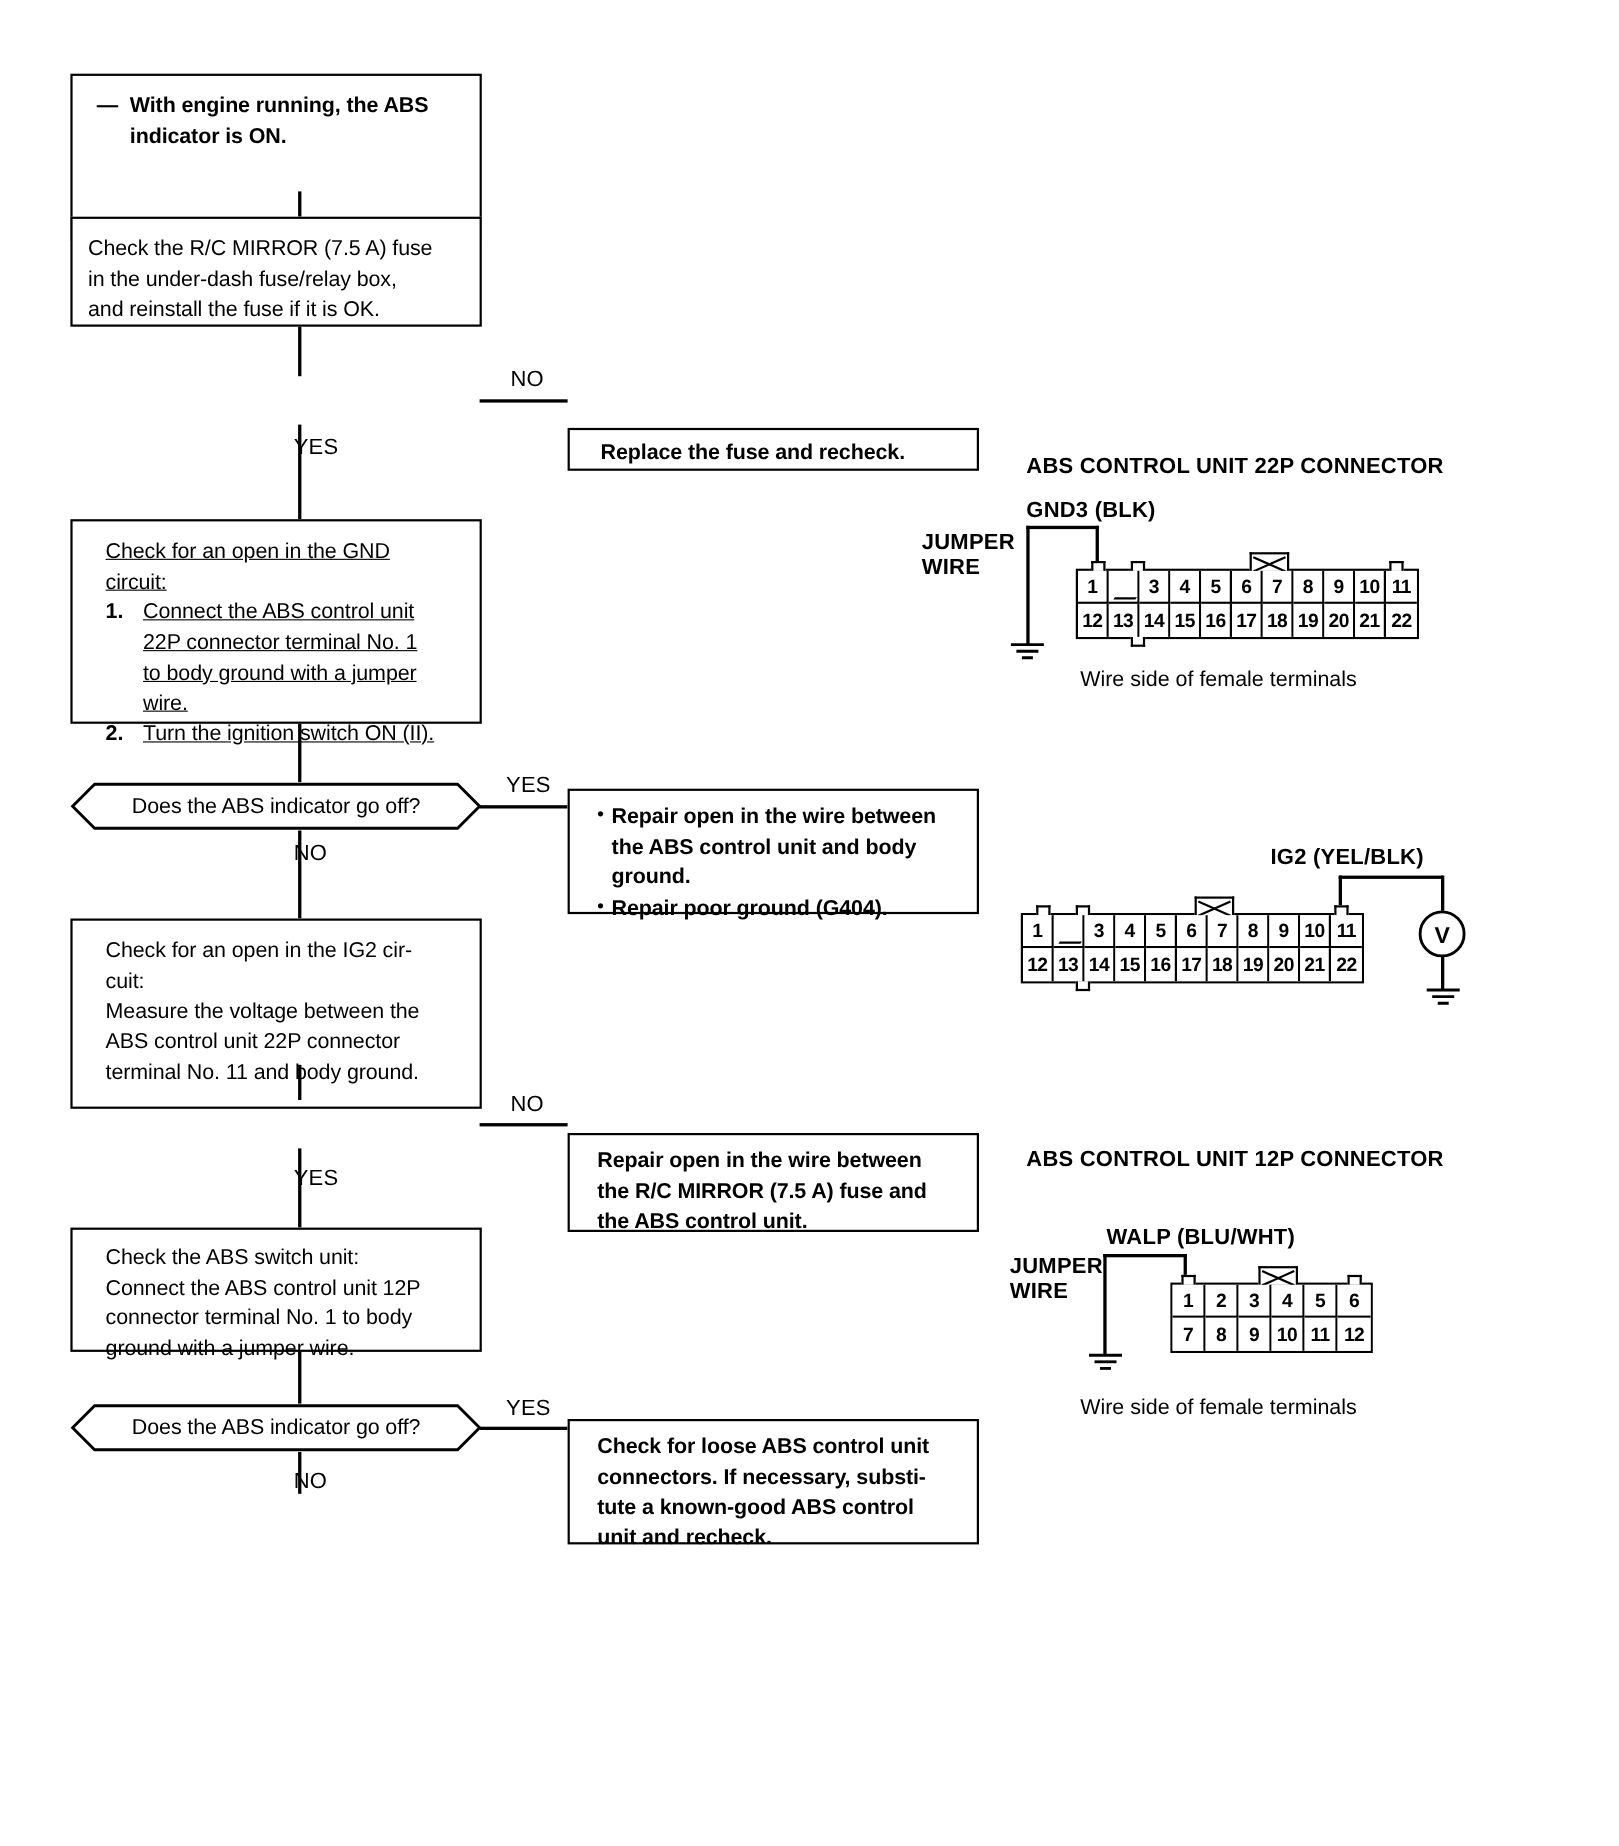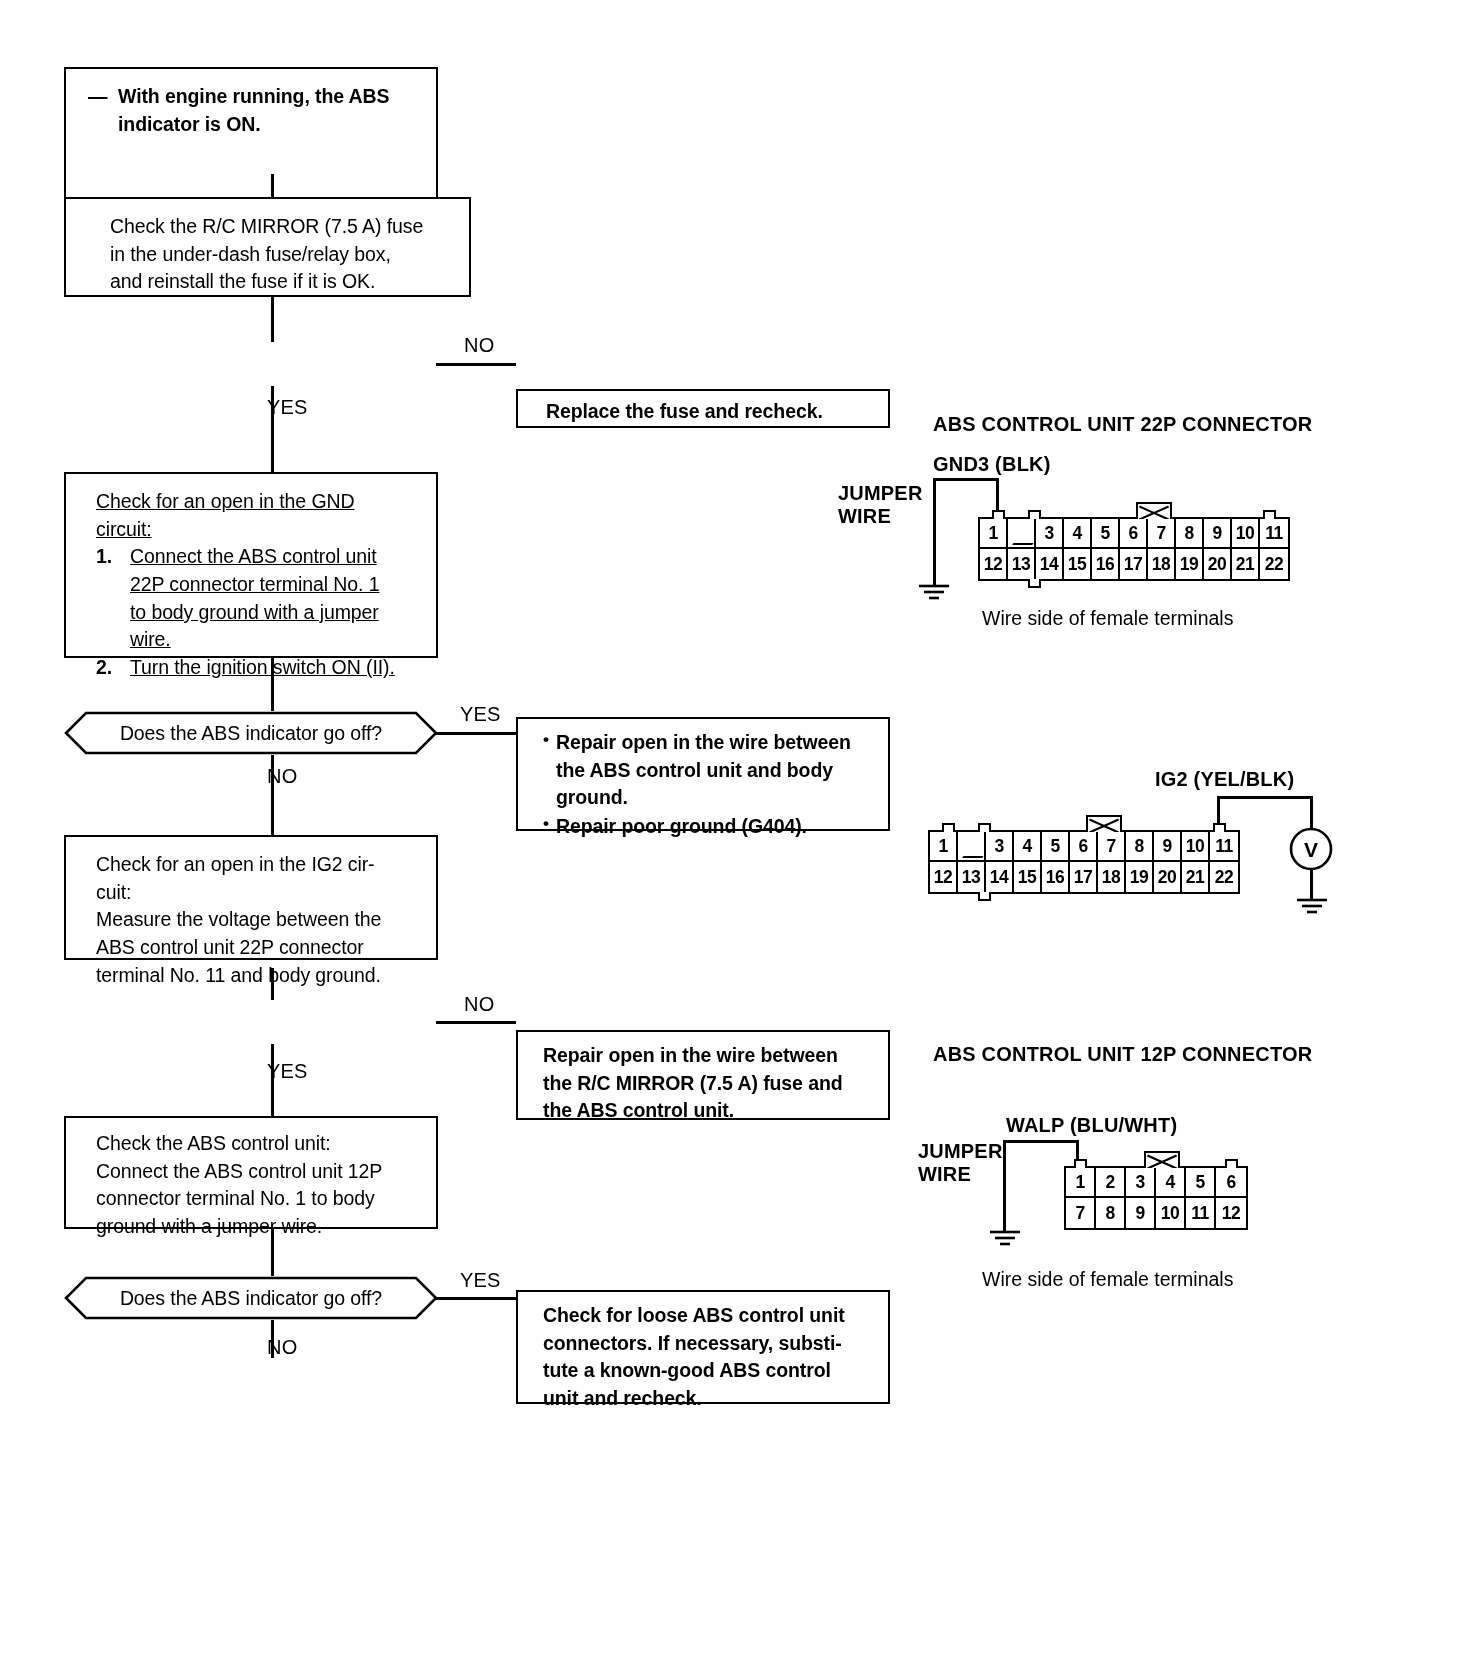--- a/index.html
+++ b/index.html
@@ -208,21 +208,21 @@
 
   <div class="box bold" style="left:64px; top:22px; width:374px; height:152px; padding-top:14px; padding-left:22px;">
     <div class="dash-item">
       <span>With engine running, the ABS</span><br>
       <span>indicator is ON.</span>
     </div>
   </div>
 
   <div class="line vline" style="left:271px; top:174px; height:23px;"></div>
 
-  <div class="box" style="left:64px; top:197px; width:407px; height:100px; padding-top:14px; padding-left:44px;">
+  <div class="box" style="left:64px; top:197px; width:374px; height:100px; padding-top:14px; padding-left:14px;">
     <div>Check the R/C MIRROR (7.5 A) fuse</div>
     <div>in the under-dash fuse/relay box,</div>
     <div>and reinstall the fuse if it is OK.</div>
   </div>
 
   <div class="line vline" style="left:271px; top:297px; height:45px;"></div>
 
 
   <div class="line hline" style="left:436px; top:363px; width:80px;"></div>
   <div class="lbl" style="left:464px; top:334px;">NO</div>
@@ -271,21 +271,21 @@
       </li>
       <li>
         <span>Repair poor ground (G404).</span>
       </li>
     </ul>
   </div>
 
   <div class="line vline" style="left:271px; top:755px; height:80px;"></div>
   <div class="lbl" style="left:267px; top:765px;">NO</div>
 
-  <div class="box" style="left:64px; top:835px; width:374px; height:125px; padding-top:14px; padding-left:30px;">
+  <div class="box" style="left:64px; top:835px; width:374px; height:173px; padding-top:14px; padding-left:30px;">
     <div class="bold">Check for an open in the IG2 cir-</div>
     <div class="bold">cuit:</div>
     <div>Measure the voltage between the</div>
     <div>ABS control unit 22P connector</div>
     <div>terminal No. 11 and body ground.</div>
   </div>
 
   <div class="line vline" style="left:271px; top:968px; height:32px;"></div>
 
 
@@ -295,21 +295,21 @@
   <div class="box bold" style="left:516px; top:985px; width:374px; height:90px; padding-top:10px; padding-left:25px;">
     <div>Repair open in the wire between</div>
     <div>the R/C MIRROR (7.5 A) fuse and</div>
     <div>the ABS control unit.</div>
   </div>
 
   <div class="line vline" style="left:271px; top:1044px; height:72px;"></div>
   <div class="lbl" style="left:267px; top:1060px;">YES</div>
 
   <div class="box" style="left:64px; top:1116px; width:374px; height:113px; padding-top:12px; padding-left:30px;">
-    <div class="bold">Check the ABS control unit:</div>
+    <div class="bold">Check the ABS switch unit:</div>
     <div>Connect the ABS control unit 12P</div>
     <div>connector terminal No. 1 to body</div>
     <div>ground with a jumper wire.</div>
   </div>
 
   <div class="line vline" style="left:271px; top:1229px; height:47px;"></div>
 
   <div class="decision" style="left:64px; top:1276px; width:374px; height:44px;">
     <svg class="hex" viewBox="0 0 374 44" preserveAspectRatio="none">
       <polygon points="22,2 352,2 372,22 352,42 22,42 2,22" fill="#fff" stroke="#000" stroke-width="2.6"></polygon>

